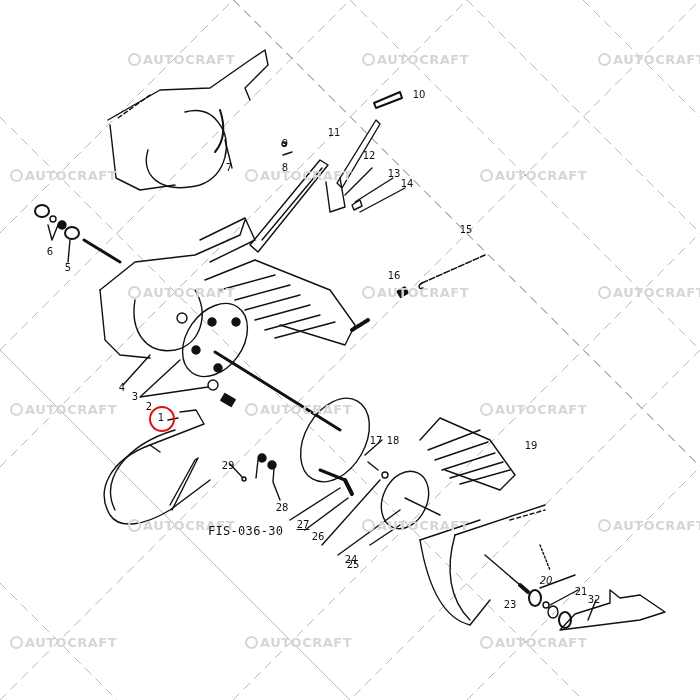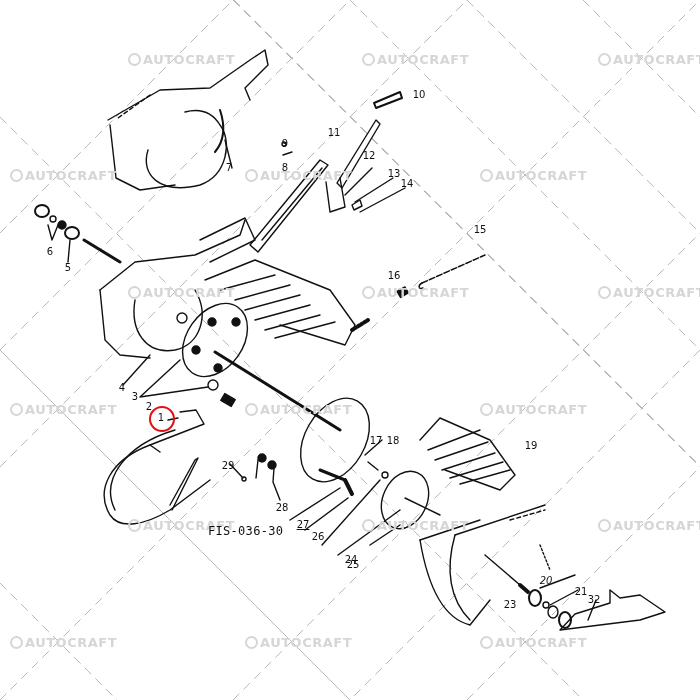--- a/index.html
+++ b/index.html
@@ -239,21 +239,21 @@
     <div class="callout" style="left: 68px; top: 268px;">5</div>
     <div class="callout" style="left: 50px; top: 252px;">6</div>
     <div class="callout" style="left: 229px; top: 168px;">7</div>
     <div class="callout" style="left: 285px; top: 168px;">8</div>
     <div class="callout" style="left: 285px; top: 144px;">9</div>
     <div class="callout" style="left: 372px; top: 95px; margin-left: 47px;">10</div>
     <div class="callout" style="left: 334px; top: 133px;">11</div>
     <div class="callout" style="left: 369px; top: 156px;">12</div>
     <div class="callout" style="left: 394px; top: 174px;">13</div>
     <div class="callout" style="left: 407px; top: 184px;">14</div>
-    <div class="callout" style="left: 480px; top: 230px; text-align: right;">15</div>
+    <div class="callout" style="left: 466px; top: 230px; text-align: right;">15</div>
     <div class="callout" style="left: 394px; top: 276px;">16</div>
     <div class="callout" style="left: 376px; top: 441px;">17</div>
     <div class="callout" style="left: 393px; top: 441px;">18</div>
     <div class="callout" style="left: 499px; top: 446px; margin-left: 32px;">19</div>
     <div class="callout" style="left: 546px; top: 581px; font-style: italic;">20</div>
     <div class="callout" style="left: 581px; top: 592px;">21</div>
     <div class="callout" style="left: 594px; top: 600px;">32</div>
     <div class="callout" style="left: 510px; top: 605px;">23</div>
     <div class="callout" style="left: 351px; top: 560px;">24</div>
     <div class="callout" style="left: 335px; top: 565px; margin-left: 18px;">25</div>

